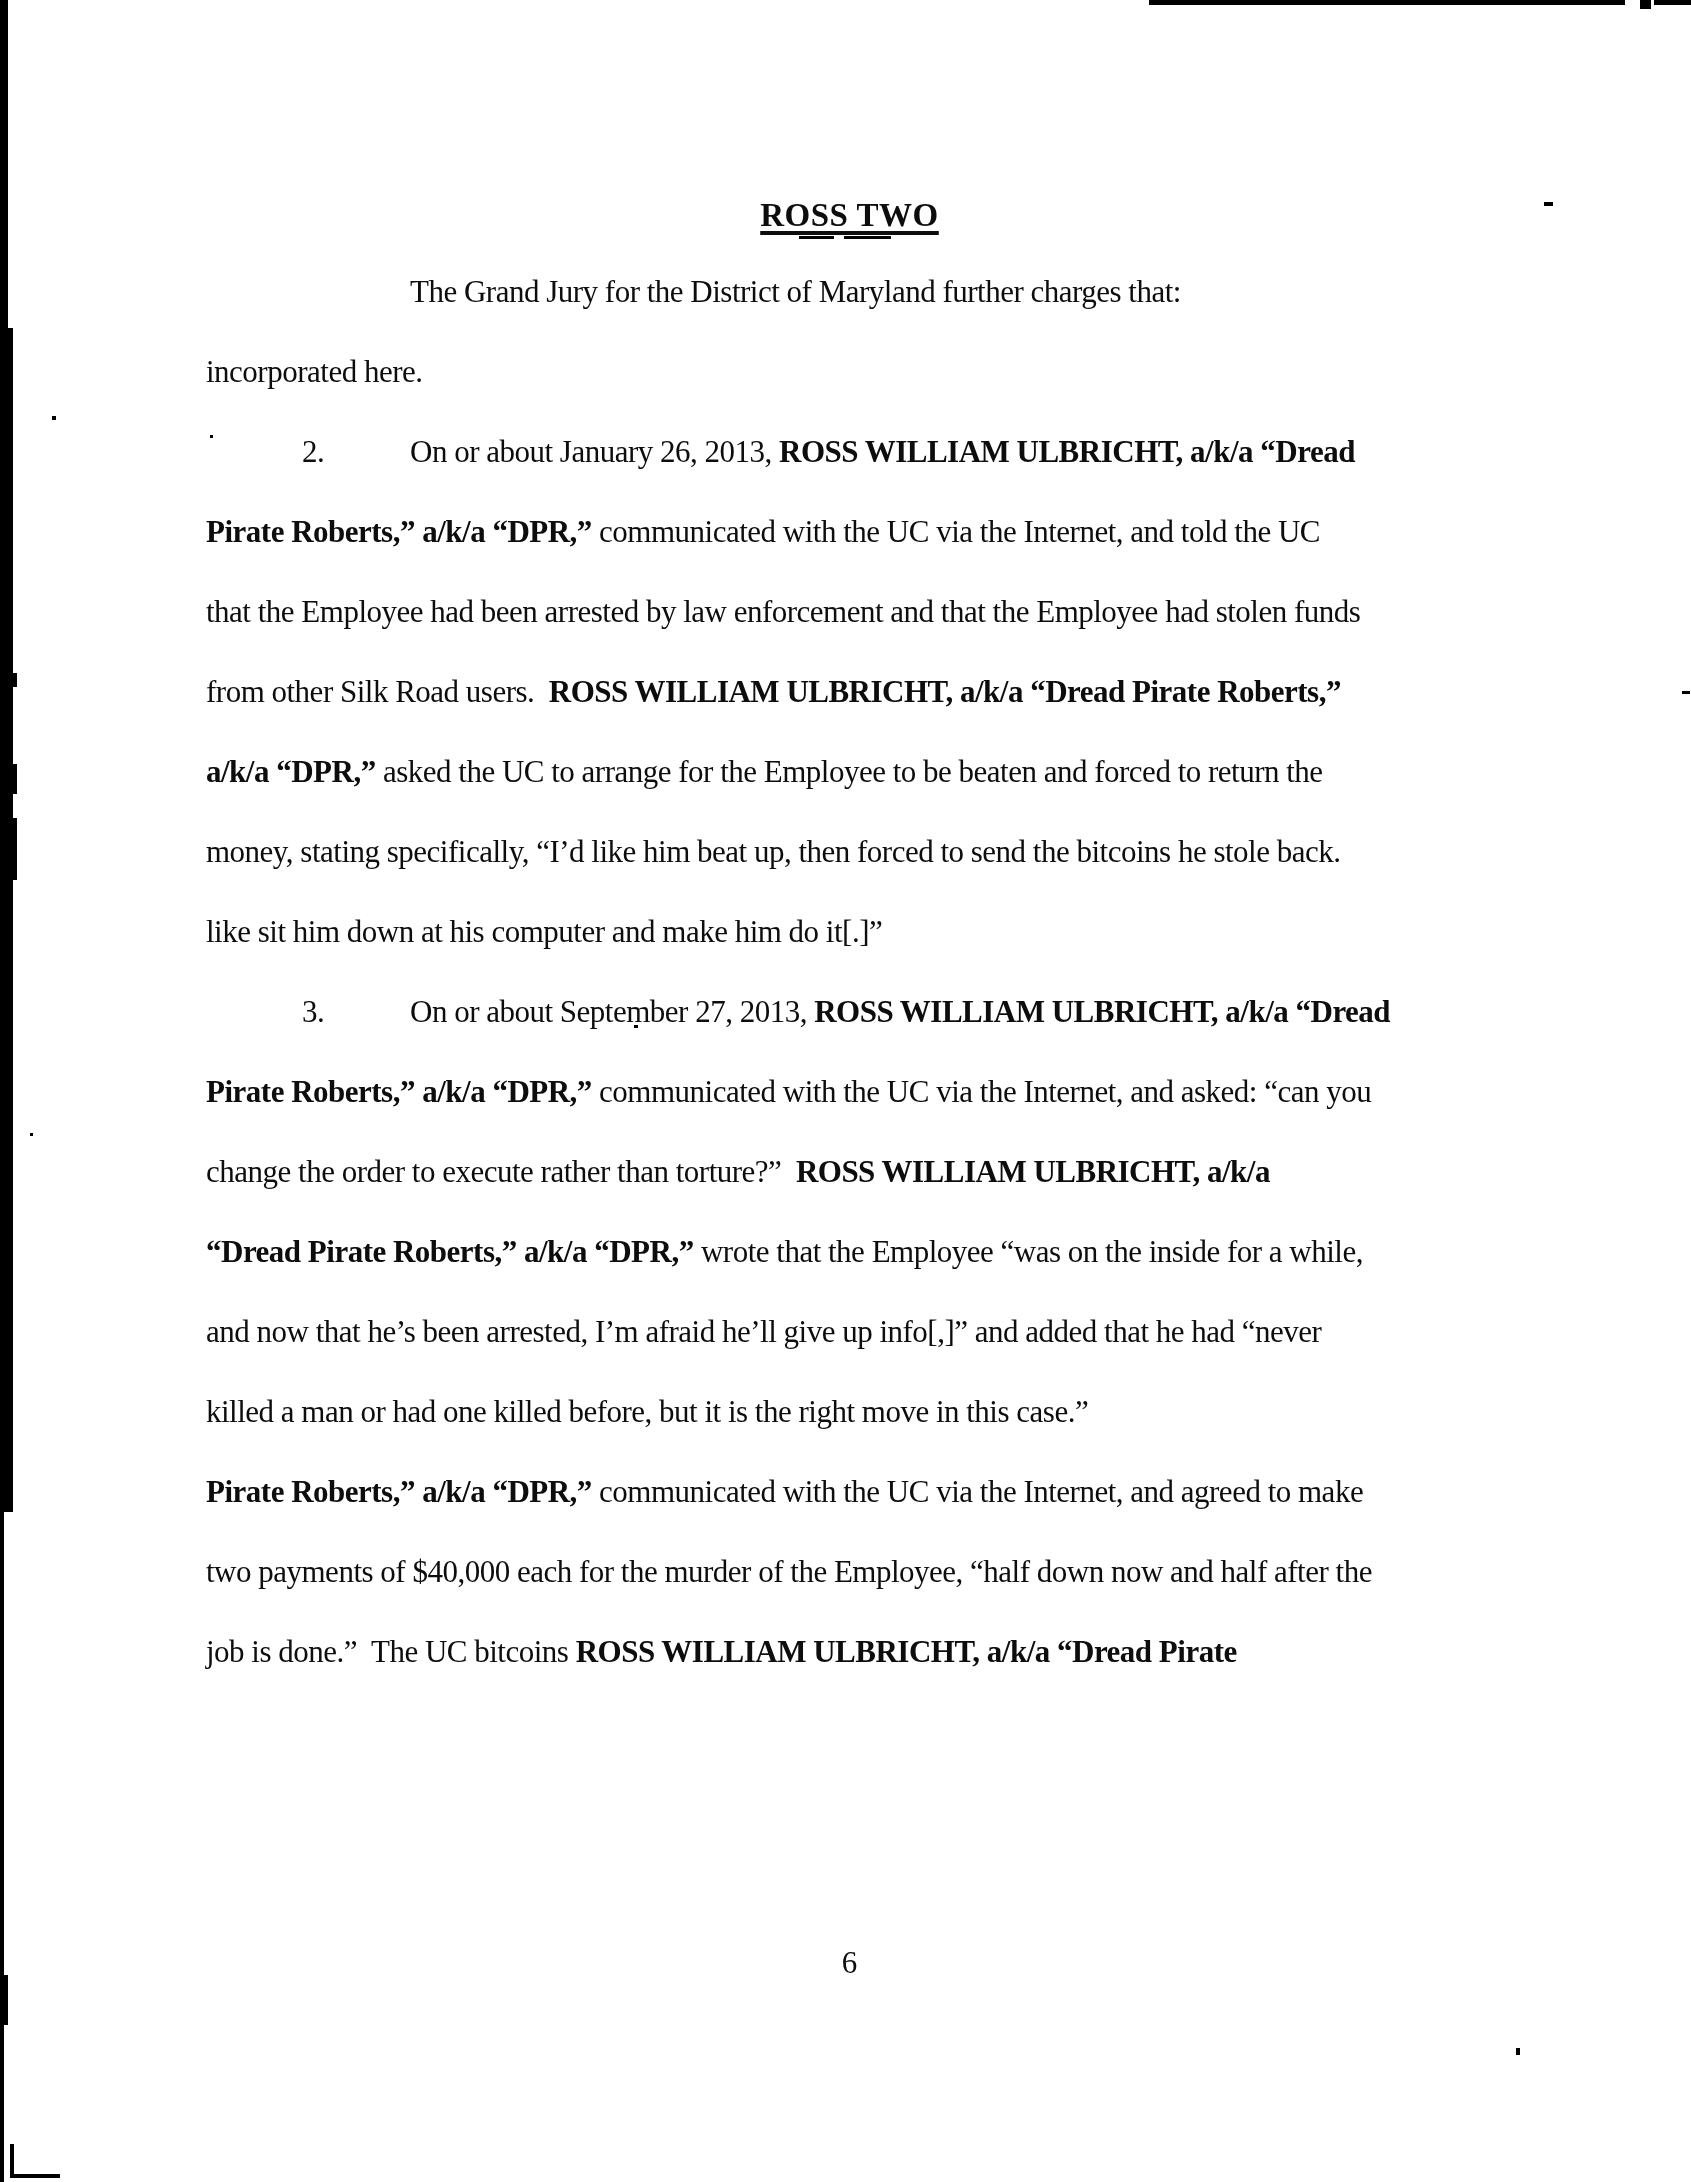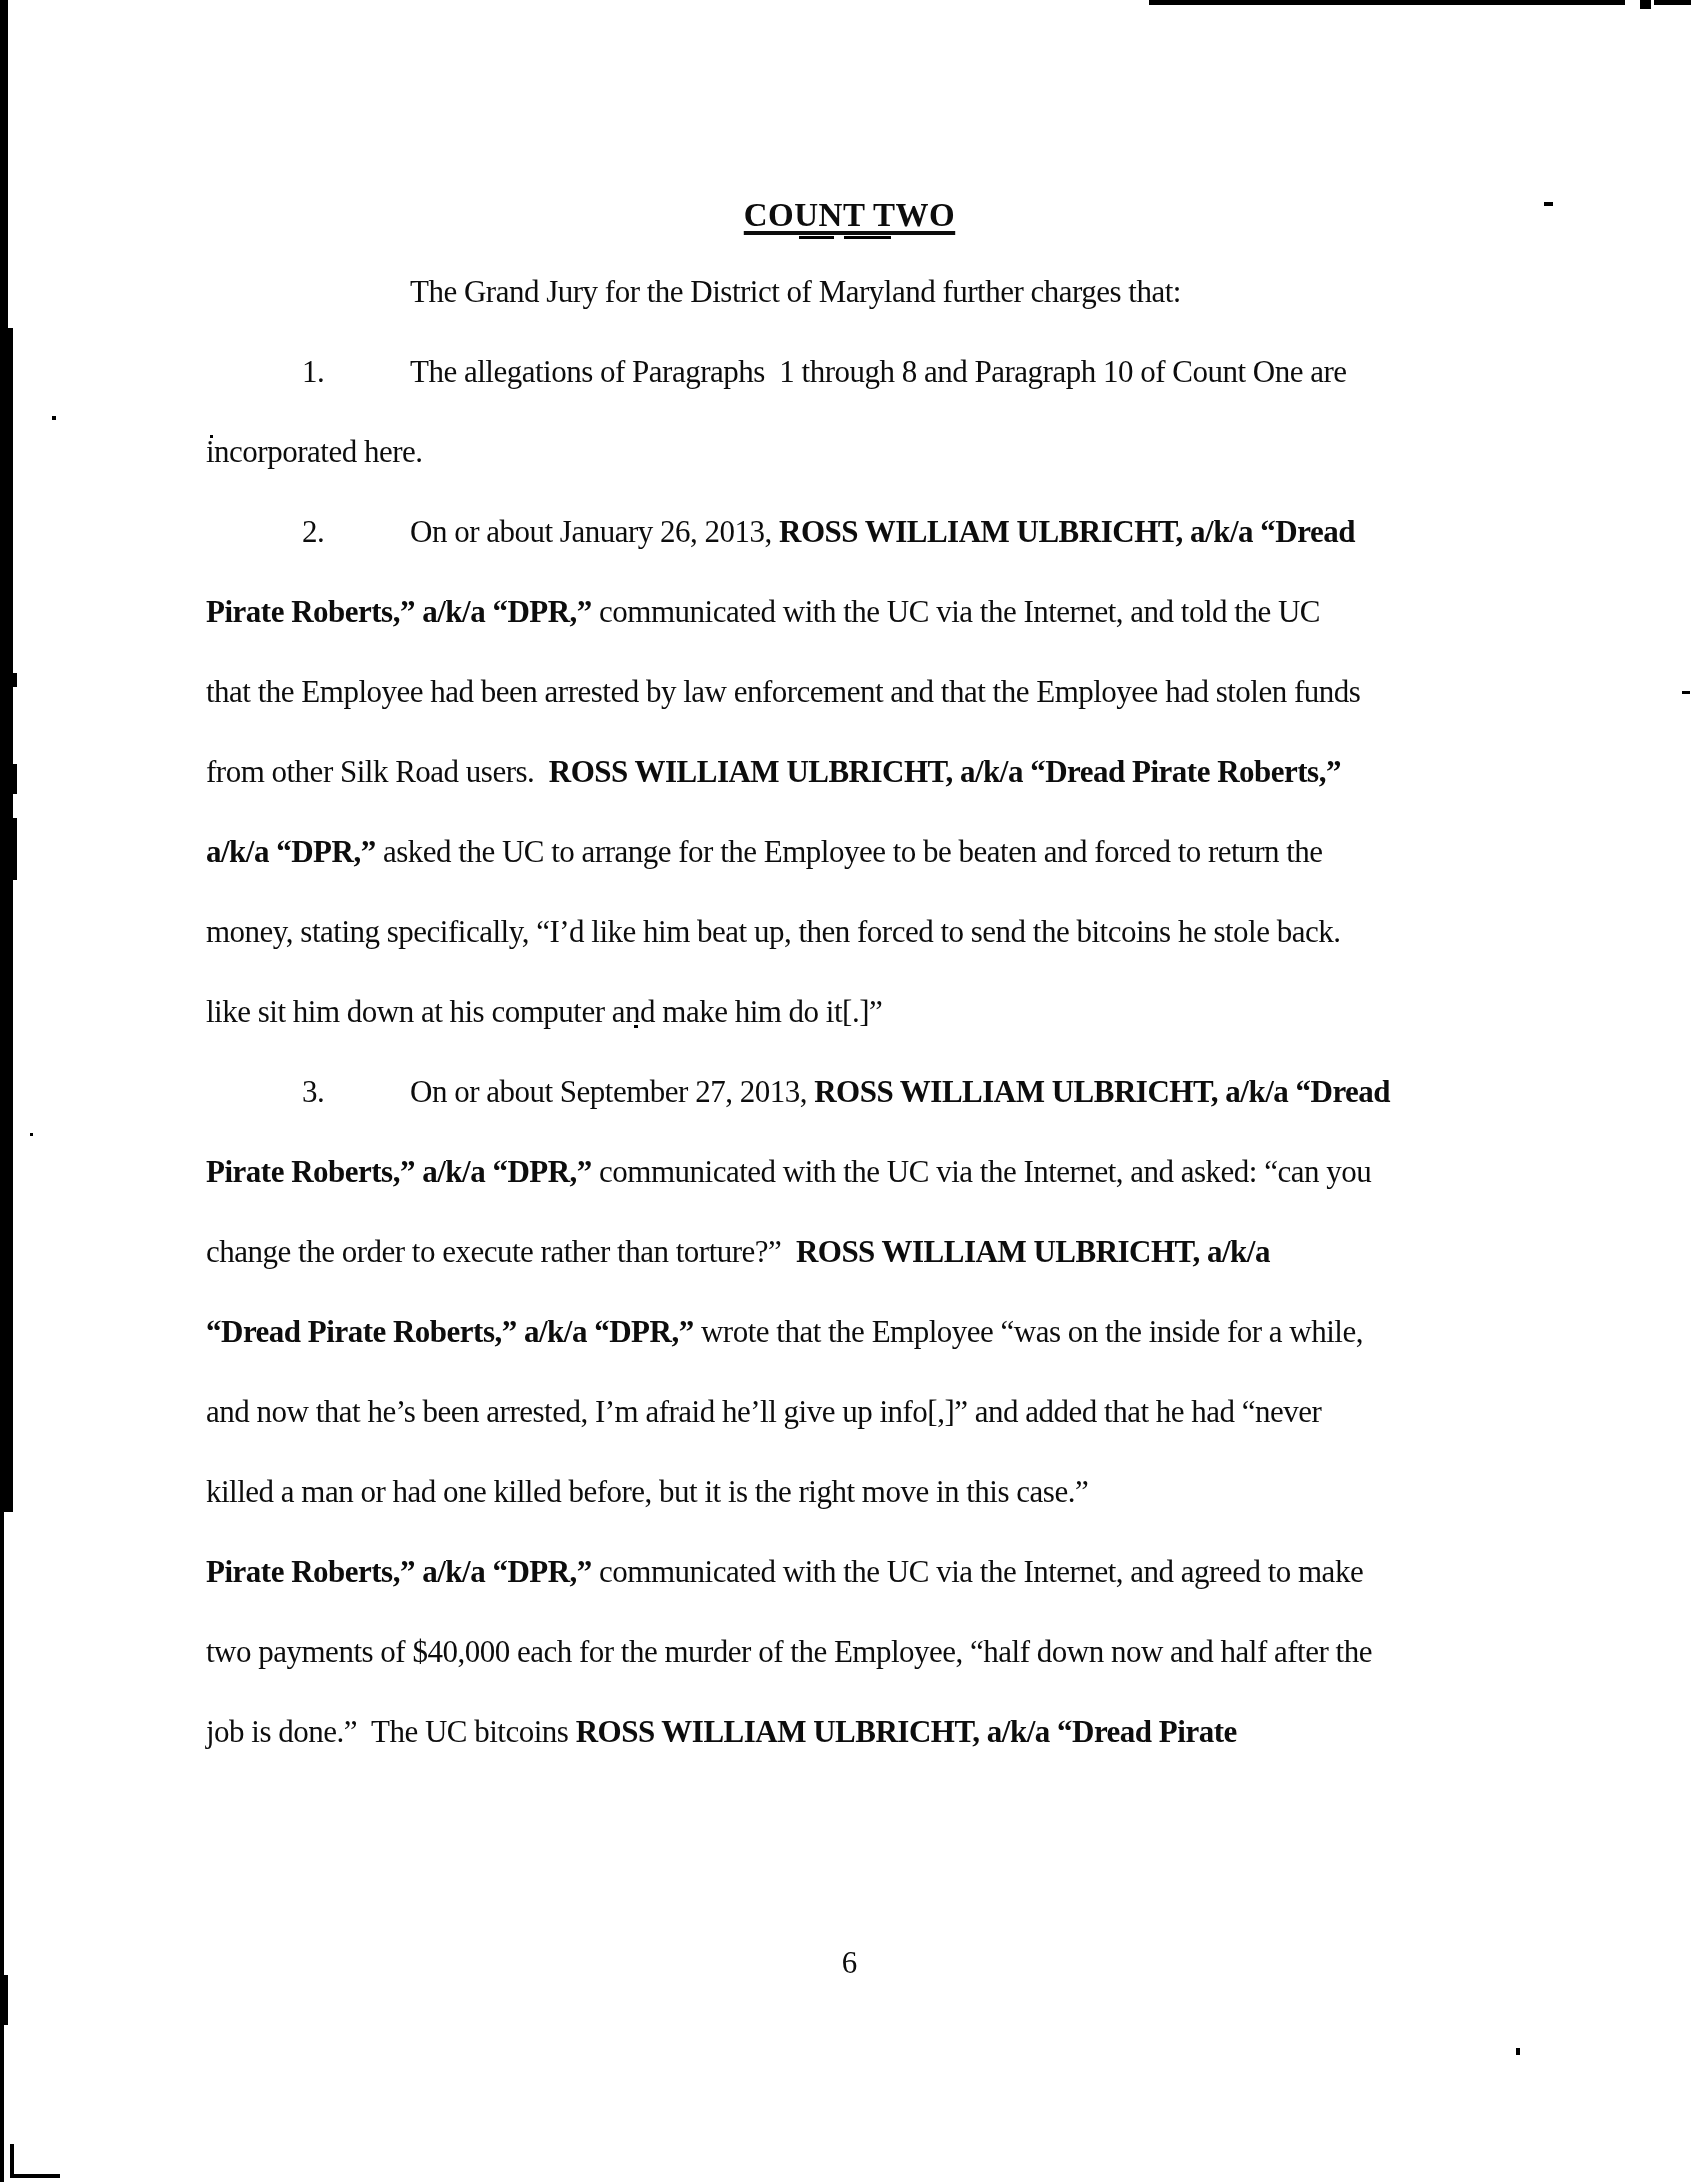--- a/index.html
+++ b/index.html
@@ -80,26 +80,25 @@
   <div class="art" style="left:210px;top:435px;width:3px;height:3px;"></div>
   <div class="art" style="left:1682px;top:691px;width:8px;height:3px;"></div>
   <div class="art" style="left:634px;top:1025px;width:4px;height:3px;"></div>
   <div class="art" style="left:30px;top:1133px;width:3px;height:3px;"></div>
   <div class="art" style="left:1516px;top:2048px;width:4px;height:7px;"></div>
 
   <div class="art" style="left:799px;top:236px;width:35px;height:3px;"></div>
   <div class="art" style="left:844px;top:236px;width:47px;height:3px;"></div>
 
   <div class="heading-row">
-    <span class="u">COUNT TWO</span>
+    <span class="u">ROSS TWO</span>
   </div>
 
   <div class="body-lines">
       <div class="line indent"><span class="r">The Grand Jury for the District of Maryland further charges that:</span></div>
-      <div class="line"><span class="pnum">1.</span><span class="r">The allegations of Paragraphs  1 through 8 and Paragraph 10 of Count One are</span></div>
       <div class="line"><span class="r">incorporated here.</span></div>
       <div class="line"><span class="pnum">2.</span><span class="r">On or about January 26, 2013, </span><span class="b">ROSS WILLIAM ULBRICHT, a/k/a “Dread</span></div>
       <div class="line"><span class="b">Pirate Roberts,” a/k/a “DPR,”</span><span class="r"> communicated with the UC via the Internet, and told the UC</span></div>
       <div class="line"><span class="r">that the Employee had been arrested by law enforcement and that the Employee had stolen funds</span></div>
       <div class="line"><span class="r">from other Silk Road users.  </span><span class="b">ROSS WILLIAM ULBRICHT, a/k/a “Dread Pirate Roberts,”</span></div>
       <div class="line"><span class="b">a/k/a “DPR,”</span><span class="r"> asked the UC to arrange for the Employee to be beaten and forced to return the</span></div>
       <div class="line"><span class="r">money, stating specifically, “I’d like him beat up, then forced to send the bitcoins he stole back.</span></div>
       <div class="line"><span class="r">like sit him down at his computer and make him do it[.]”</span></div>
       <div class="line"><span class="pnum">3.</span><span class="r">On or about September 27, 2013, </span><span class="b">ROSS WILLIAM ULBRICHT, a/k/a “Dread</span></div>
       <div class="line"><span class="b">Pirate Roberts,” a/k/a “DPR,”</span><span class="r"> communicated with the UC via the Internet, and asked: “can you</span></div>

